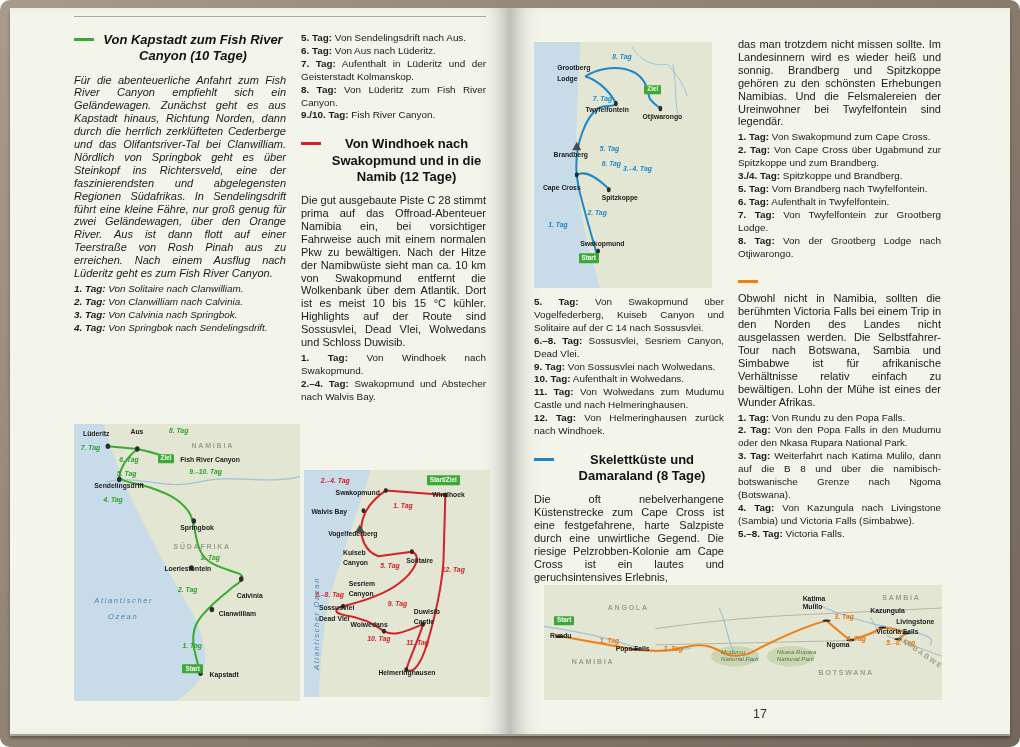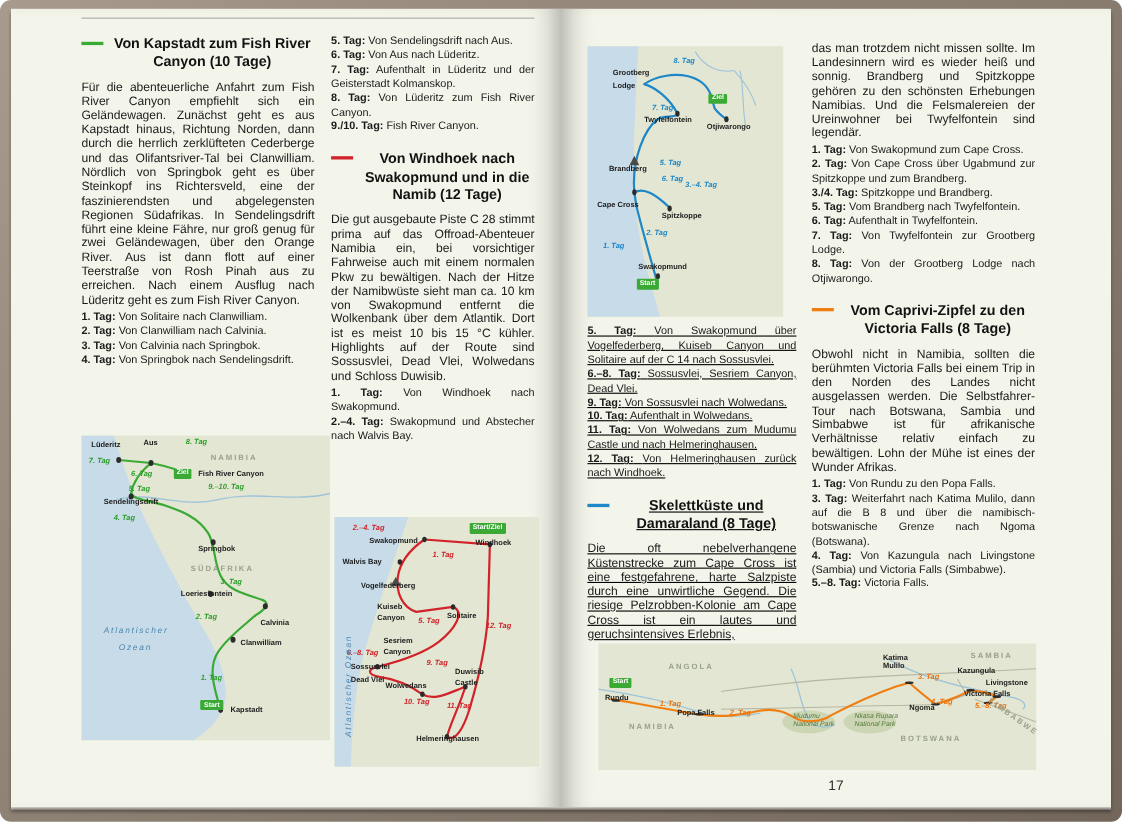--- a/index.html
+++ b/index.html
@@ -10,21 +10,21 @@
         padding:8px 10px 13px 10px;}
   .spread{display:flex;height:100%;box-shadow:0 2px 0 rgba(255,255,255,.45),0 4px 3px rgba(0,0,0,.35);}
   .page{flex:1;background:#f3f5ea;position:relative;overflow:hidden;}
   .page.pl{box-shadow:inset -22px 0 26px -20px rgba(0,0,0,.38);}
   .page.pr{box-shadow:inset 22px 0 26px -20px rgba(0,0,0,.38);}
 
   .title{font-size:27px;font-weight:400;color:#74b52d;text-align:center;
          margin:34px 24px 6px 64px;letter-spacing:.4px;}
   .rule{border-top:1px solid #a8ada0;margin:8px 24px 15px 64px;}
   .cols{display:flex;margin:0 24px 0 64px;gap:15px;align-items:flex-start;}
-  .c1{width:212px;flex:none;}
+  .c1{width:212px;flex:none;font-style:italic;}
   .c2{flex:1;min-width:0;}
 
   .sec-head{display:flex;gap:6px;margin:0 0 9px 0;}
   .sec-head.gap{margin-top:14px;}
   .sec-head .dash{flex:none;width:20px;height:3px;margin-top:6px;}
   .dash.g{background:#3aaa35}.dash.r{background:#d2232a}.dash.b{background:#1e87c8}.dash.o{background:#f07f13}
   .sec-head h2{font-size:13px;line-height:1.25;font-weight:bold;color:#121212;text-align:center;flex:1;}
 
   p.body{font-size:11px;line-height:12.9px;color:#1a1a1a;text-align:justify;margin-bottom:3px;}
   p.it{font-size:9.9px;line-height:12.9px;color:#1a1a1a;text-align:justify;}
@@ -44,26 +44,26 @@
   .ml.ocean{color:#4d86ad;font-style:italic;letter-spacing:1.6px;font-size:7.6px;}
   .ml.tag-g{color:#2f9e2b;font-weight:bold;font-style:italic;}
   .ml.tag-r{color:#d2232a;font-weight:bold;font-style:italic;}
   .ml.tag-b{color:#1e87c8;font-weight:bold;font-style:italic;}
   .ml.tag-o{color:#e87511;font-weight:bold;font-style:italic;}
   .ml.badge{background:#3aaa35;color:#fff;font-weight:bold;font-size:6.3px;
             padding:1.5px 3px;border-radius:1px;}
   .ml.vert{transform:rotate(-90deg);transform-origin:0 0;}
   .ml.rot{transform:translateY(-50%) rotate(35deg);}
 
-  .mapA{left:64px;top:388px;width:226px;height:277px;}
+  .mapA{left:64px;top:416px;width:226px;height:277px;}
   .mapB{left:294px;top:462px;width:186px;height:227px;}
   .mapC{left:24px;top:34px;width:178px;height:246px;}
   .mapD{left:34px;top:577px;width:398px;height:115px;}
 
-  .rcol1{position:absolute;left:24px;top:288px;width:190px;text-decoration:underline;}
+  .rcol1{position:absolute;left:24px;top:288px;width:190px;}
   .rcol2{position:absolute;left:228px;top:30px;width:203px;}
 </style>
 </head>
 <body>
 
 <div class="book">
   <div class="spread">
 
     <div class="page pl">
       <div class="rule"></div>
@@ -271,27 +271,27 @@
             <p class="it"><b>5. Tag:</b> <span>Vom Brandberg nach Twyfelfontein.</span></p>
 
             <p class="it"><b>6. Tag:</b> <span>Aufenthalt in Twyfelfontein.</span></p>
 
             <p class="it"><b>7. Tag:</b> <span>Von Twyfelfontein zur Grootberg Lodge.</span></p>
 
             <p class="it"><b>8. Tag:</b> <span>Von der Grootberg Lodge nach Otjiwarongo.</span></p>
           </div>
         <div class="sec-head gap">
           <span class="dash o"></span>
-          <h2>Vom Caprivi-Zipfel zu den Victoria Falls (8 Tage)</h2>
         </div>
         <p class="body">Obwohl nicht in Namibia, sollten die berühmten Victoria Falls bei einem Trip in den Norden des Landes nicht ausgelassen werden. Die Selbstfahrer-Tour nach Botswana, Sambia und Simbabwe ist für afrikanische Verhältnisse relativ einfach zu bewältigen. Lohn der Mühe ist eines der Wunder Afrikas.</p>
         <div>
 
             <p class="it"><b>1. Tag:</b> <span>Von Rundu zu den Popa Falls.</span></p>
 
+            <p class="it"><b>2. Tag:</b> <span>Von den Popa Falls in den Mudumu oder den Nkasa Rupara National Park.</span></p>
 
             <p class="it"><b>3. Tag:</b> <span>Weiterfahrt nach Katima Mulilo, dann auf die B 8 und über die namibisch-botswanische Grenze nach Ngoma (Botswana).</span></p>
 
             <p class="it"><b>4. Tag:</b> <span>Von Kazungula nach Livingstone (Sambia) und Victoria Falls (Simbabwe).</span></p>
 
             <p class="it"><b>5.–8. Tag:</b> <span>Victoria Falls.</span></p>
           </div>
       </div>
 
       <div class="map mapD">

